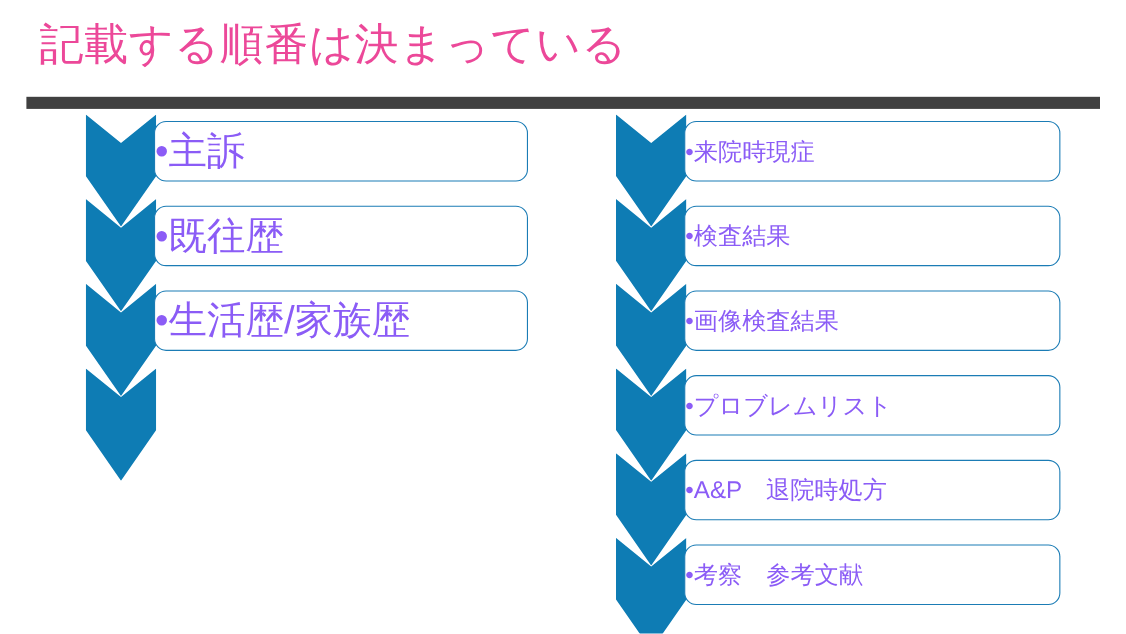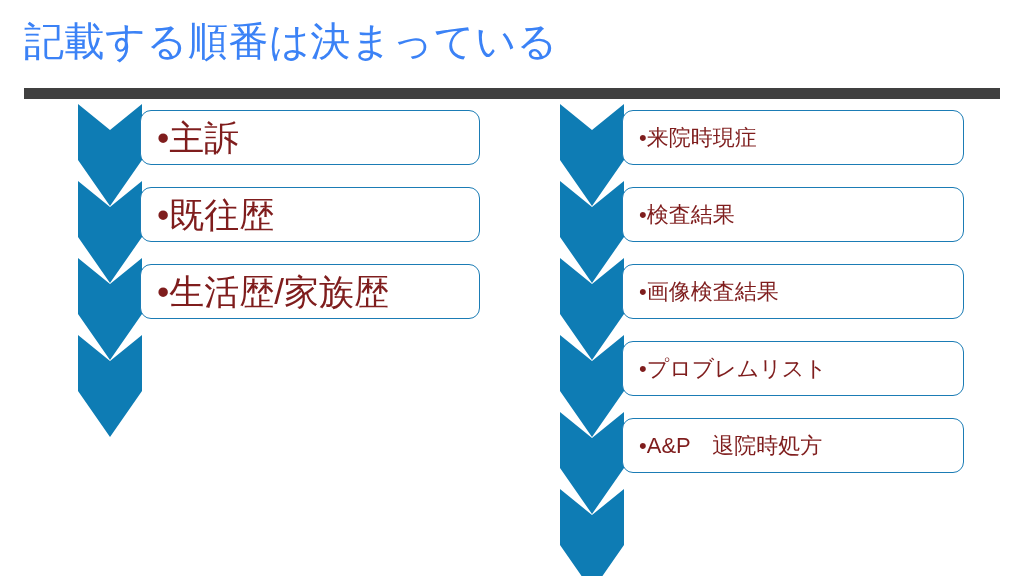--- a/index.html
+++ b/index.html
@@ -11,28 +11,28 @@
     height: 576px;
     background: #ffffff;
     font-family: "Liberation Sans", "DejaVu Sans", sans-serif;
     overflow: hidden;
     position: relative;
   }
 
   
   .slide-title {
     position: absolute;
-    left: 24px;
+    left: 36px;
     top: 10px;
     width: 960px;
     height: 62px;
     line-height: 62px;
     font-size: 40px;
     font-weight: 400;
-    color: #3b82f6;
+    color: #ec4899;
     letter-spacing: 0.5px;
     white-space: nowrap;
   }
 
   
   .title-rule {
     position: absolute;
     left: 24px;
     top: 88px;
     width: 976px;
@@ -76,24 +76,24 @@
     border-radius: 11px;
     background: #ffffff;
     z-index: 2;
     display: flex;
     align-items: center;
     overflow: hidden;
   }
 
   .flow-label {
     display: block;
-    padding-left: 16px;
+    padding-left: 0;
     font-size: 35px;
     line-height: 1;
-    color: #7f1d1d;
+    color: #8b5cf6;
     white-space: nowrap;
     font-weight: 400;
   }
   .column.right .flow-label { font-size: 22px; }
 </style>
 </head>
 <body>
 
 <div class="slide-title">記載する順番は決まっている</div>
 
@@ -189,14 +189,17 @@
       <div class="flow-box">
         <span class="flow-label">•A&amp;P　退院時処方</span>
       </div>
     </div>
     <div class="flow-item">
       <div class="chevron">
         <svg viewBox="0 0 64 102" xmlns="http://www.w3.org/2000/svg">
           <polygon points="0,0 32,26 64,0 64,56 32,102 0,56" fill="#0E7CB4"></polygon>
         </svg>
       </div>
+      <div class="flow-box">
+        <span class="flow-label">•考察　参考文献</span>
+      </div>
     </div>
   </div>
 
 </body></html>

